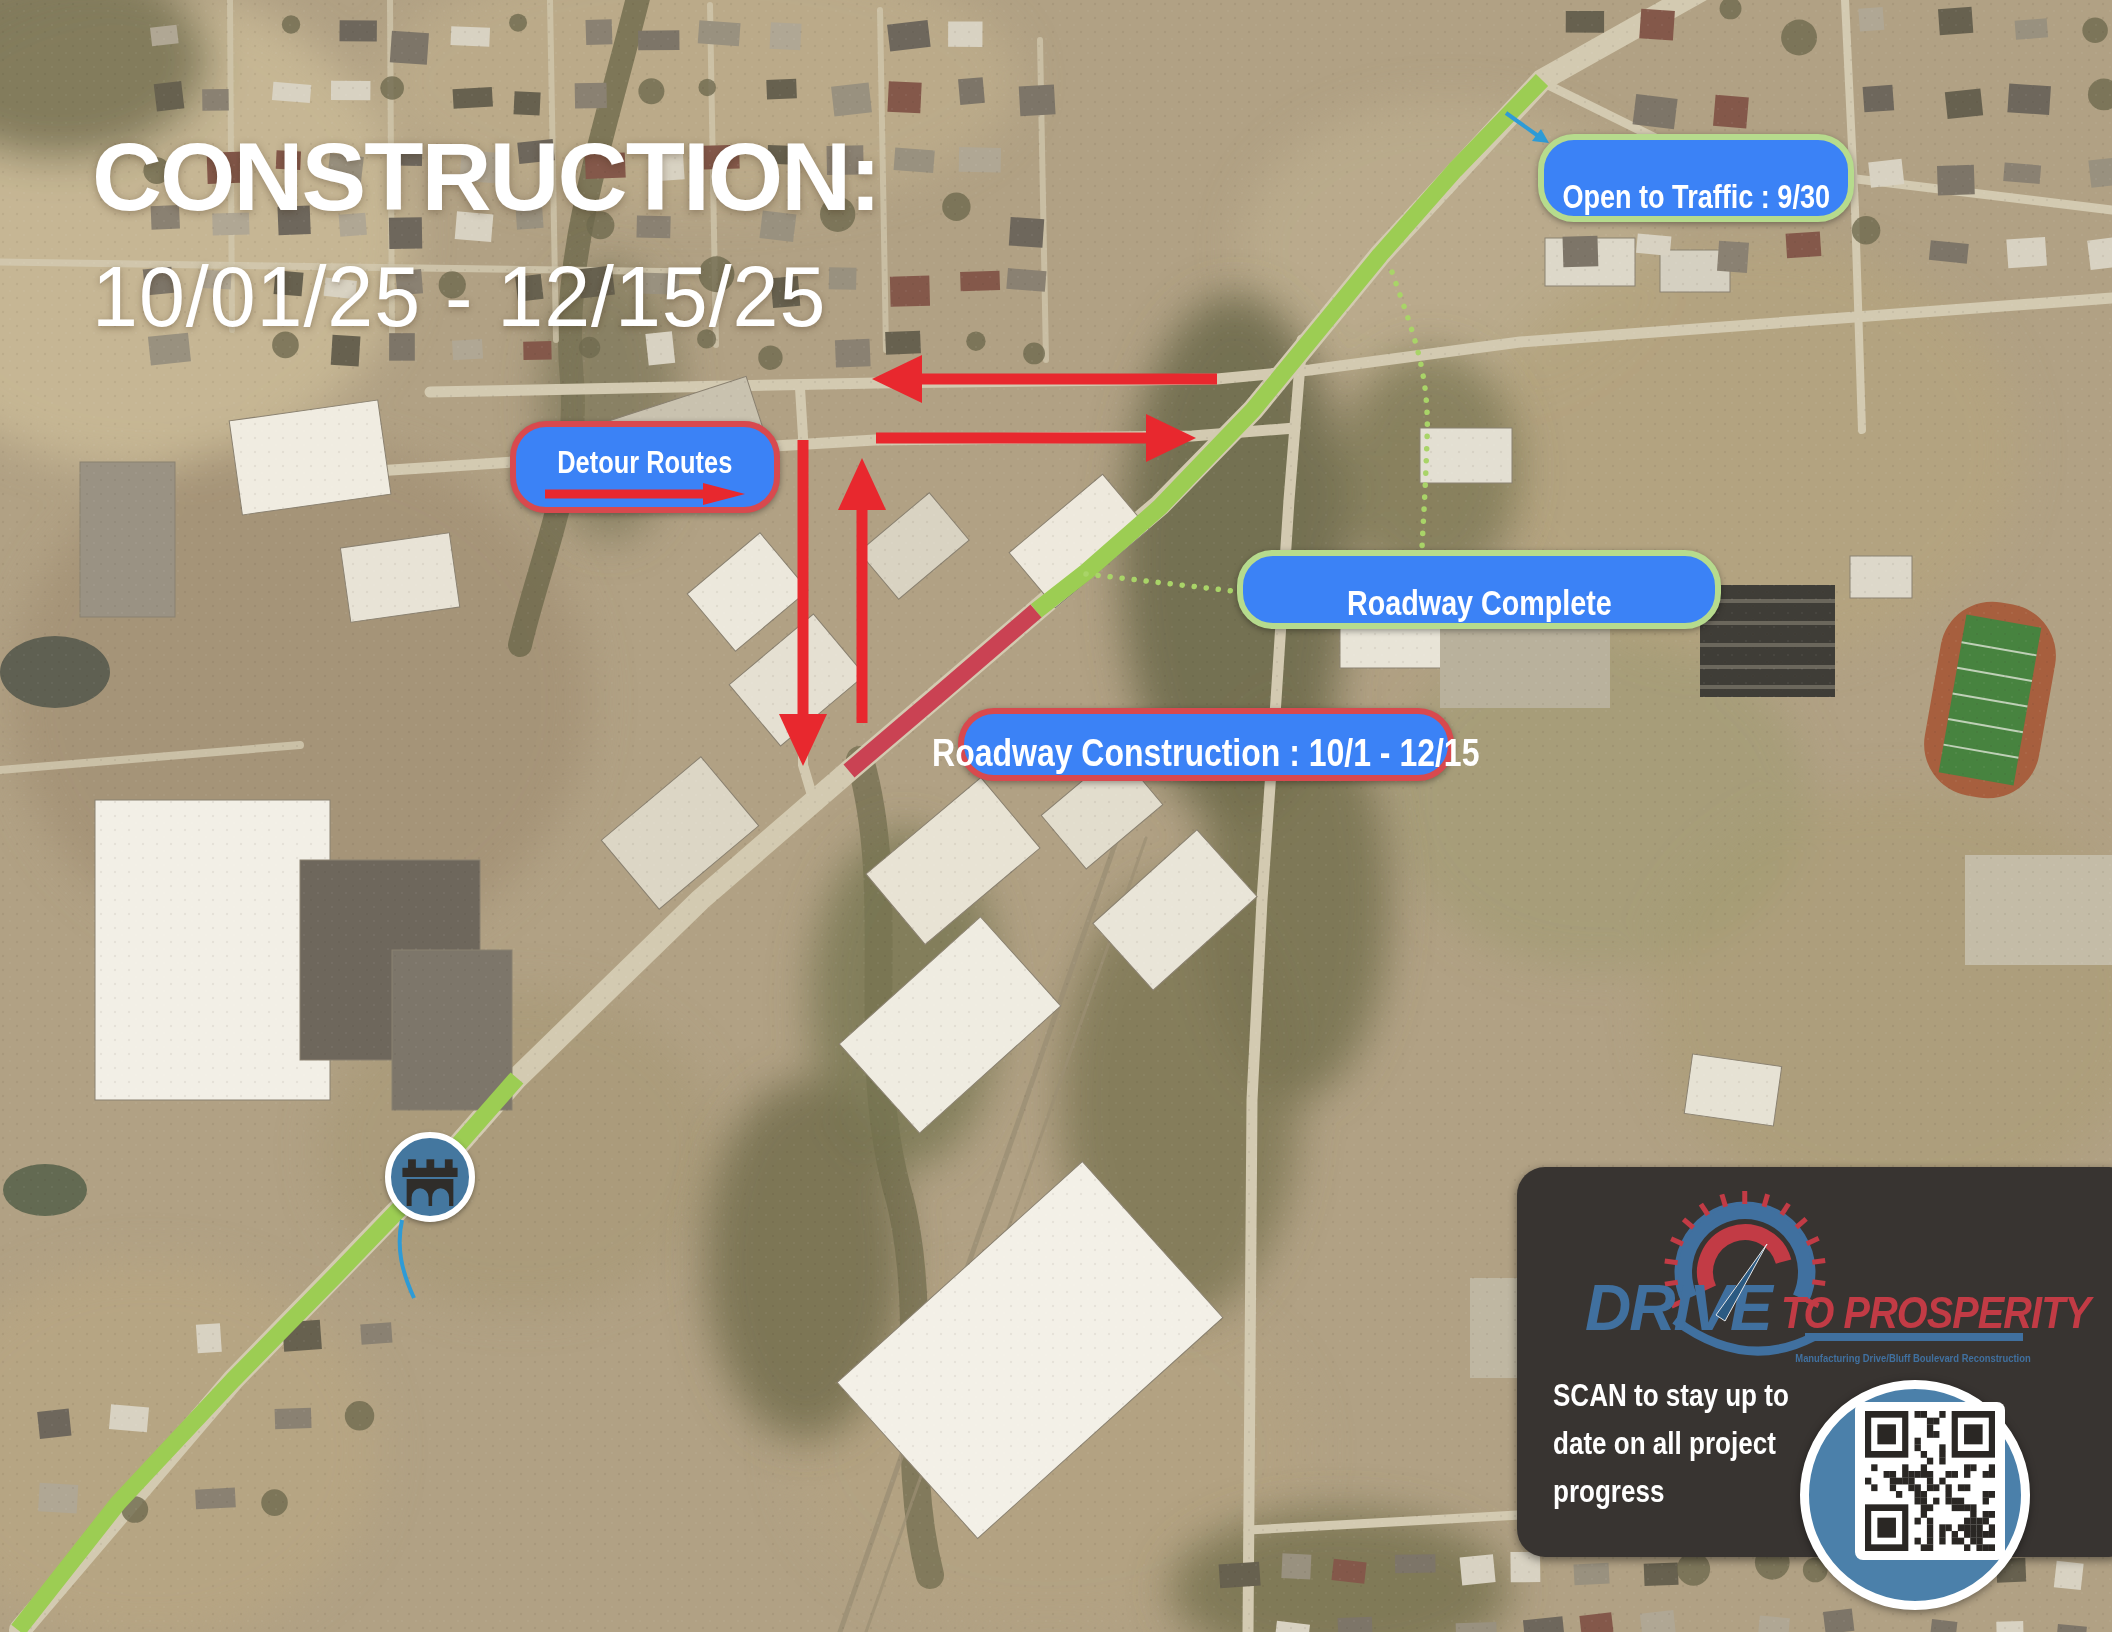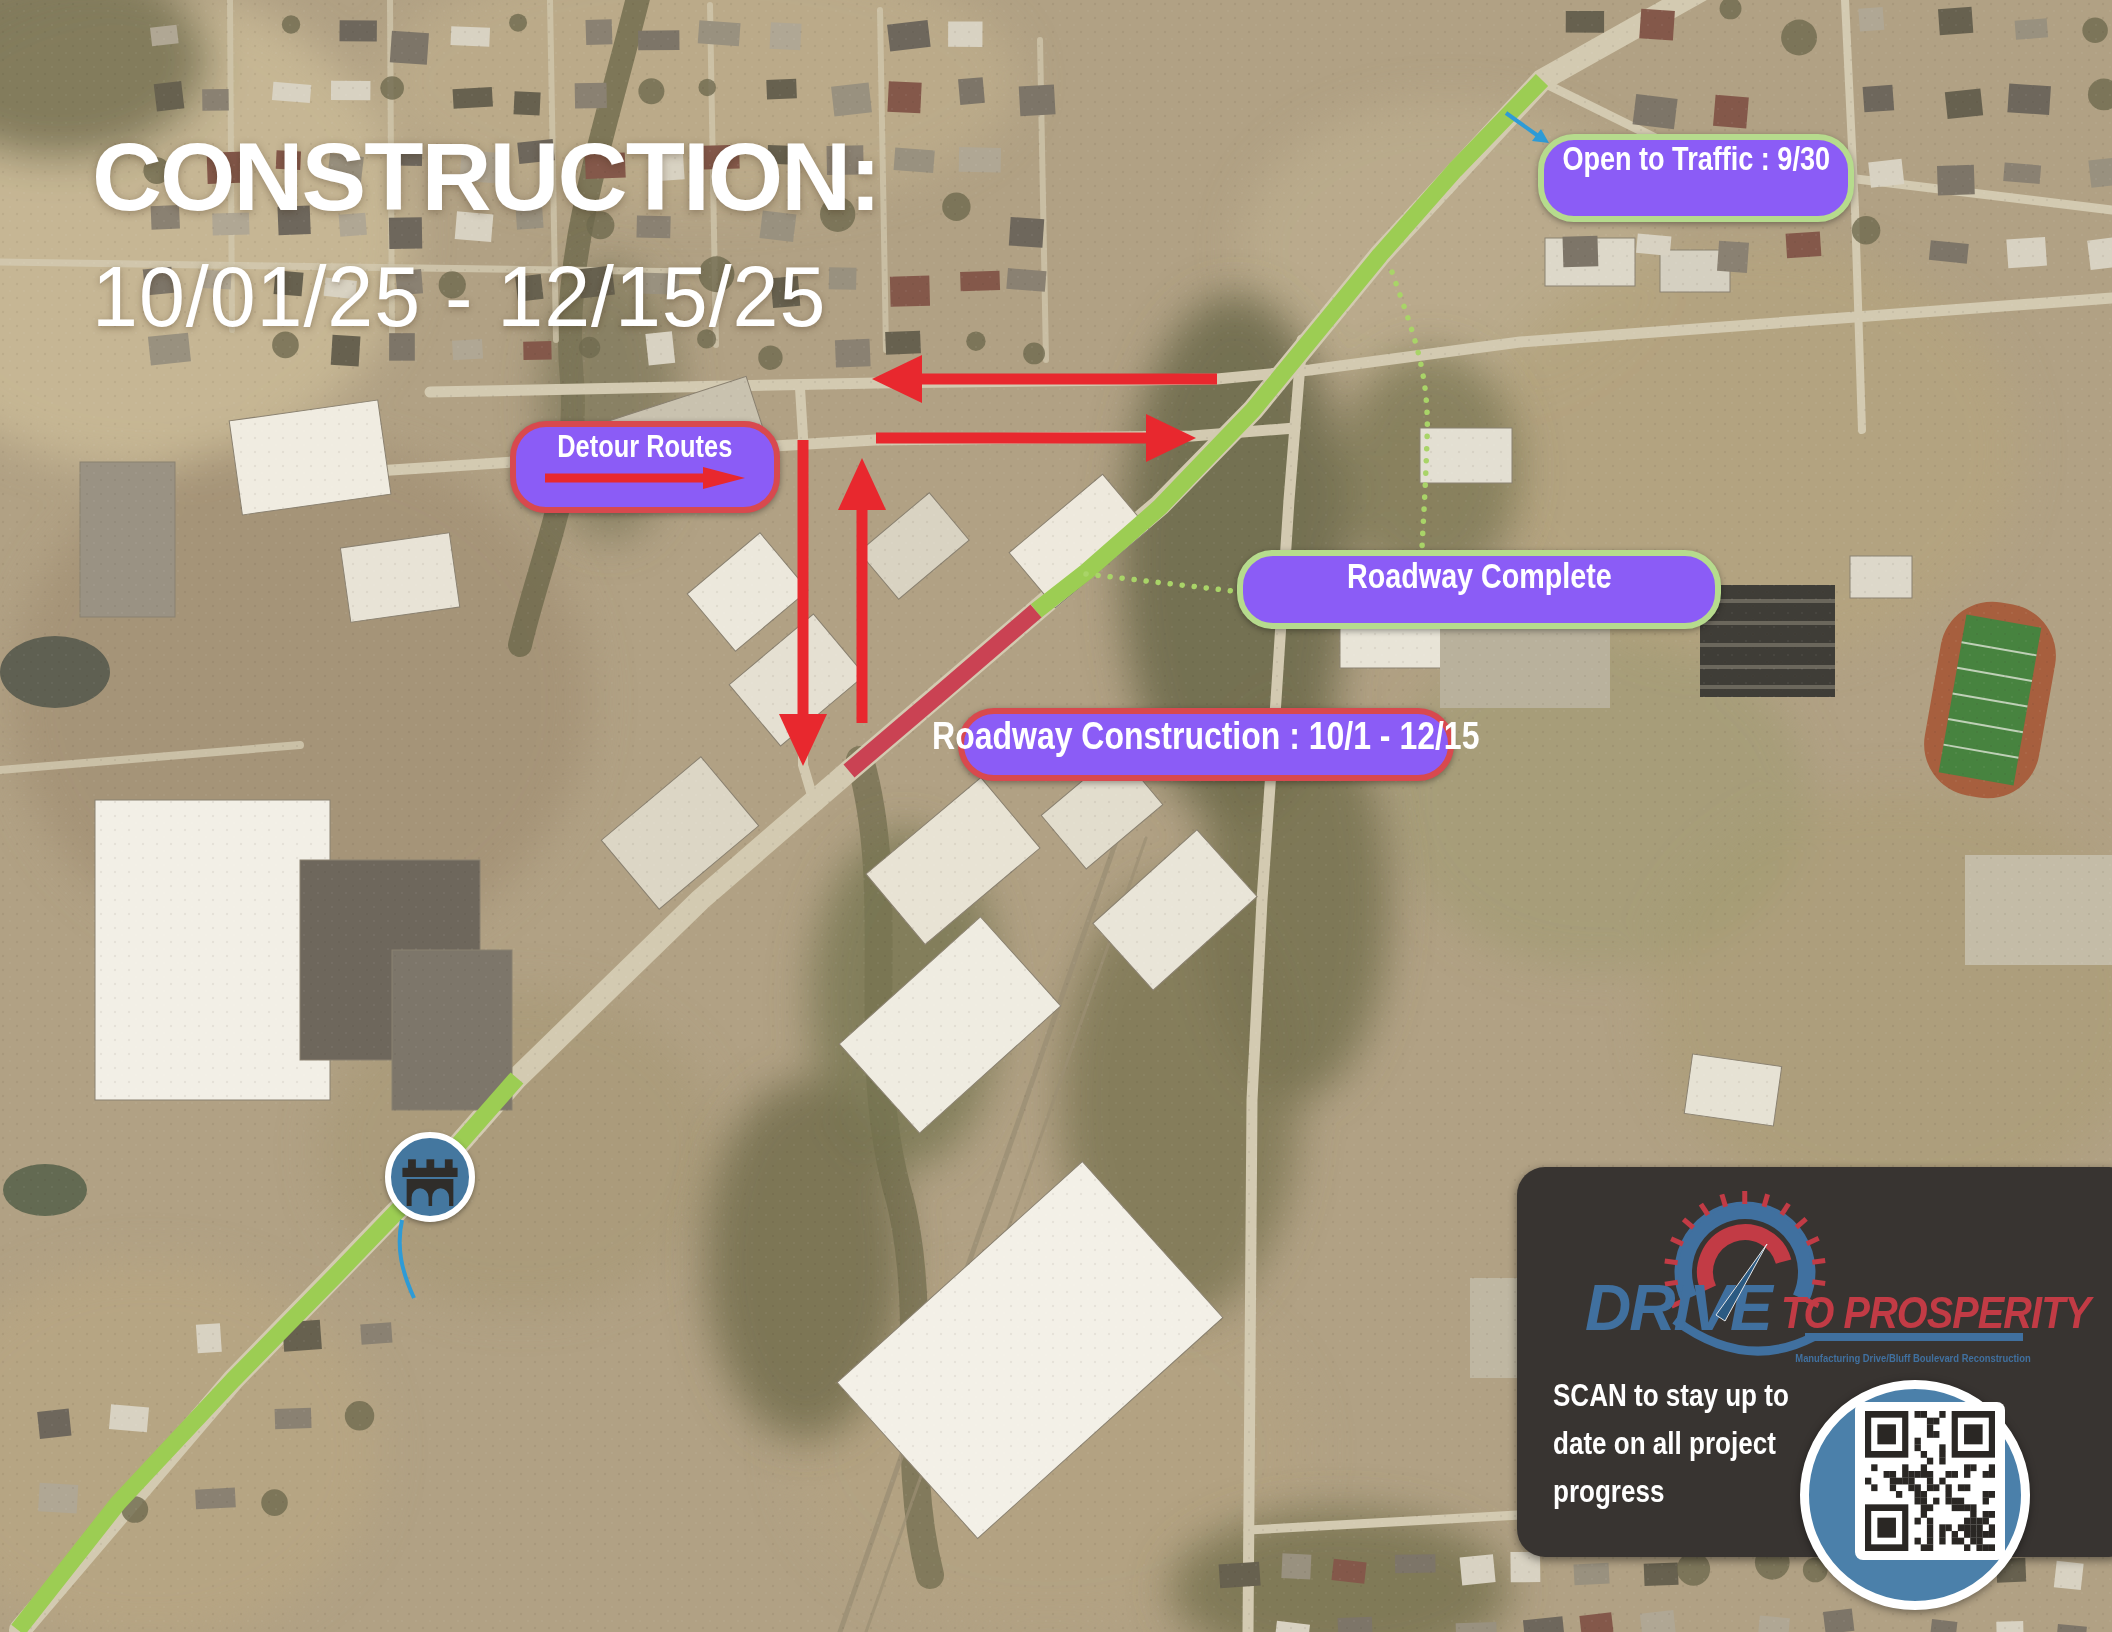--- a/index.html
+++ b/index.html
@@ -8,22 +8,22 @@
     font-family:"Liberation Sans",sans-serif;background:#b1a184;
   }
   .stage svg.layer{position:absolute;left:0;top:0;}
   
   .title{position:absolute;left:92px;top:128px;color:#fff;
          text-shadow:0 2px 8px rgba(60,40,20,.35);line-height:1;}
   .title .l1{font-size:97px;font-weight:800;letter-spacing:-2px;}
   .title .l2{font-size:86px;font-weight:300;margin-top:28px;letter-spacing:1px;
              transform:scaleX(.96);transform-origin:left;}
   
-  .maplabel{position:absolute;background:#8b5cf6;border-radius:36px;
-            display:flex;align-items:center;justify-content:flex-start;flex-direction:column;
+  .maplabel{position:absolute;background:#3b82f6;border-radius:36px;
+            display:flex;align-items:center;justify-content:flex-end;flex-direction:column;
             color:#fff;font-weight:bold;white-space:nowrap;
             box-shadow:0 2px 6px rgba(0,0,0,.35);}
   .maplabel.green{border:6px solid #b6db8d;}
   .maplabel.red{border:6px solid #d8494e;}
   .maplabel .t{display:inline-block;transform:scaleX(.82);transform-origin:center;}
   #lbl-open930{left:1538px;top:134px;width:304px;height:76px;font-size:33px;}
   #lbl-detour{left:510px;top:421px;width:258px;height:80px;font-size:31px;}
   #lbl-detour .t{margin-top:2px;}
   #lbl-complete{left:1237px;top:550px;width:472px;height:67px;font-size:35px;}
   #lbl-construction{left:958px;top:708px;width:484px;height:61px;font-size:39px;}

